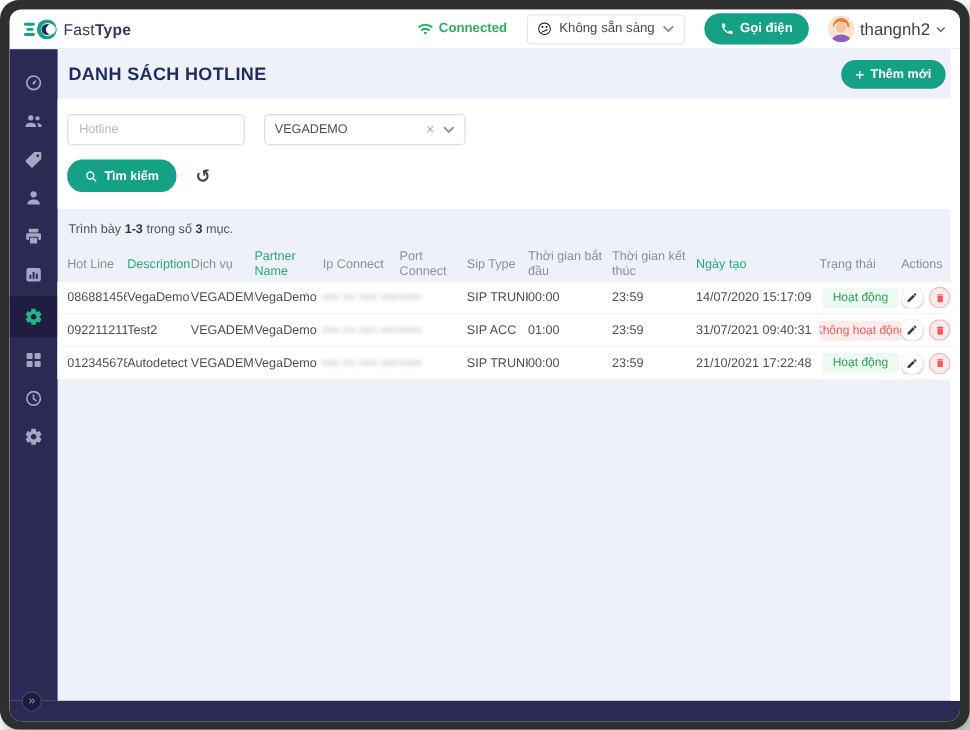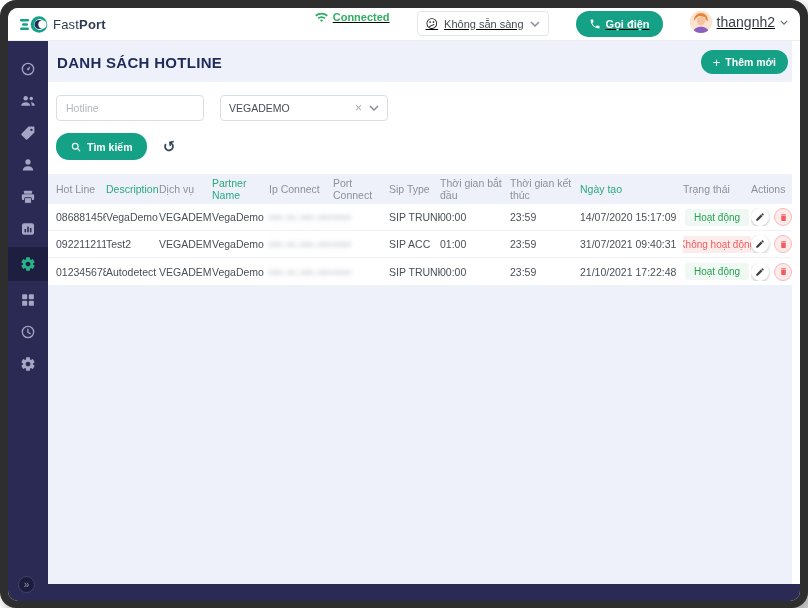--- a/index.html
+++ b/index.html
@@ -9,21 +9,21 @@
     box-shadow: 6px 8px 14px rgba(0,0,0,.35); }
   .window { position:absolute; left:8px; top:8px; right:8px; bottom:7px; border-radius:10px;
     overflow:hidden; display:flex; flex-direction:column; background:var(--bg,#eef1f9); }
 
   
   .topbar { height:33px; background:#fff; display:flex; align-items:center; padding:0 12px;
     border-bottom:1px solid #ededf2; flex:0 0 auto; }
   .logo { display:flex; align-items:center; gap:5px; cursor:pointer; }
   .logo-text { font-size:13px; color:#2e3b52; letter-spacing:.2px; }
   .logo-text .a { font-weight:500; } .logo-text .b { font-weight:800; }
-  .topbar-right { margin-left:auto; display:flex; align-items:flex-start; gap:27px;text-decoration:underline; }
+  .topbar-right { margin-left:auto; display:flex; align-items:center; gap:16px; }
   .conn { display:flex; align-items:center; gap:4px; font-size:11px; font-weight:700;
     color:var(--connected,#2fad63); }
   .status-select { display:flex; align-items:center; gap:6px; border:1px solid #e2e5ea;
     border-radius:4px; height:25px; padding:0 8px; background:#fff; cursor:pointer; }
   .status-select .emoji { font-size:12px; line-height:1; }
   .status-select .lbl { font-size:11px; color:#444a52; }
   .pill-btn { display:inline-flex; align-items:center; gap:5px; background:var(--accent,#14a185);
     color:#fff; border:none; border-radius:13px; height:26px; padding:0 13px; font-size:11px;
     font-weight:700; cursor:pointer; font-family:inherit; }
   .user-menu { display:flex; align-items:center; gap:5px; cursor:pointer; }
@@ -107,21 +107,21 @@
       <div class="logo">
         <svg width="28" height="19" viewBox="0 0 28 19">
           <rect x="0" y="4" width="9" height="2.4" rx="1.2" fill="#14A185"></rect>
           <rect x="2" y="8.3" width="6" height="2.4" rx="1.2" fill="#14A185"></rect>
           <rect x="0" y="12.6" width="9" height="2.4" rx="1.2" fill="#14A185"></rect>
           <circle cx="19" cy="9.5" r="8.3" fill="#14A185"></circle>
           <circle cx="19.6" cy="9.5" r="5.4" fill="#ffffff"></circle>
           <circle cx="19.2" cy="9.5" r="4.6" fill="#1F2B5B"></circle>
           <circle cx="22.4" cy="9.5" r="4.1" fill="#ffffff"></circle>
         </svg>
-        <span class="logo-text"><span class="a">Fast</span><span class="b">Port</span></span>
+        <span class="logo-text"><span class="a">Fast</span><span class="b">Type</span></span>
       </div>
 
       <div class="topbar-right">
         <span class="conn">
           <svg width="15" height="12" viewBox="0 0 24 18" fill="#2FAD63">
             <path d="M12 17l2.5-3a4 4 0 00-5 0z"></path>
             <path d="M12 10.6a7.4 7.4 0 014.7 1.7l1.8-2.2A10.3 10.3 0 0012 7.7a10.3 10.3 0 00-6.5 2.4l1.8 2.2A7.4 7.4 0 0112 10.6z"></path>
             <path d="M12 5a13.2 13.2 0 018.3 3l1.8-2.2A16 16 0 0012 2.1 16 16 0 001.9 5.8L3.7 8A13.2 13.2 0 0112 5z"></path>
           </svg>
           <span>Connected</span>
@@ -256,20 +256,21 @@
               <svg width="12" height="12" viewBox="0 0 24 24">
                 <circle cx="10.5" cy="10.5" r="5.8" fill="none" stroke="#fff" stroke-width="2.2"></circle>
                 <path d="M15 15l4.6 4.6" stroke="#fff" stroke-width="2.2" stroke-linecap="round"></path>
               </svg>
               <span>Tìm kiếm</span>
             </button>
             <span class="reload">↺</span>
           </div>
         </div>
 
+        <div class="summary"><span>Trình bày </span><b>1-3</b><span> trong số </span><b>3</b><span> mục.</span></div>
 
         <div class="table">
           <div class="grid-row thead" id="thead">
               <span class="th">Hot Line</span>
               <span class="th accent">Description</span>
               <span class="th">Dịch vụ</span>
               <span class="th accent">Partner Name</span>
               <span class="th">Ip Connect</span>
               <span class="th">Port Connect</span>
               <span class="th">Sip Type</span>

